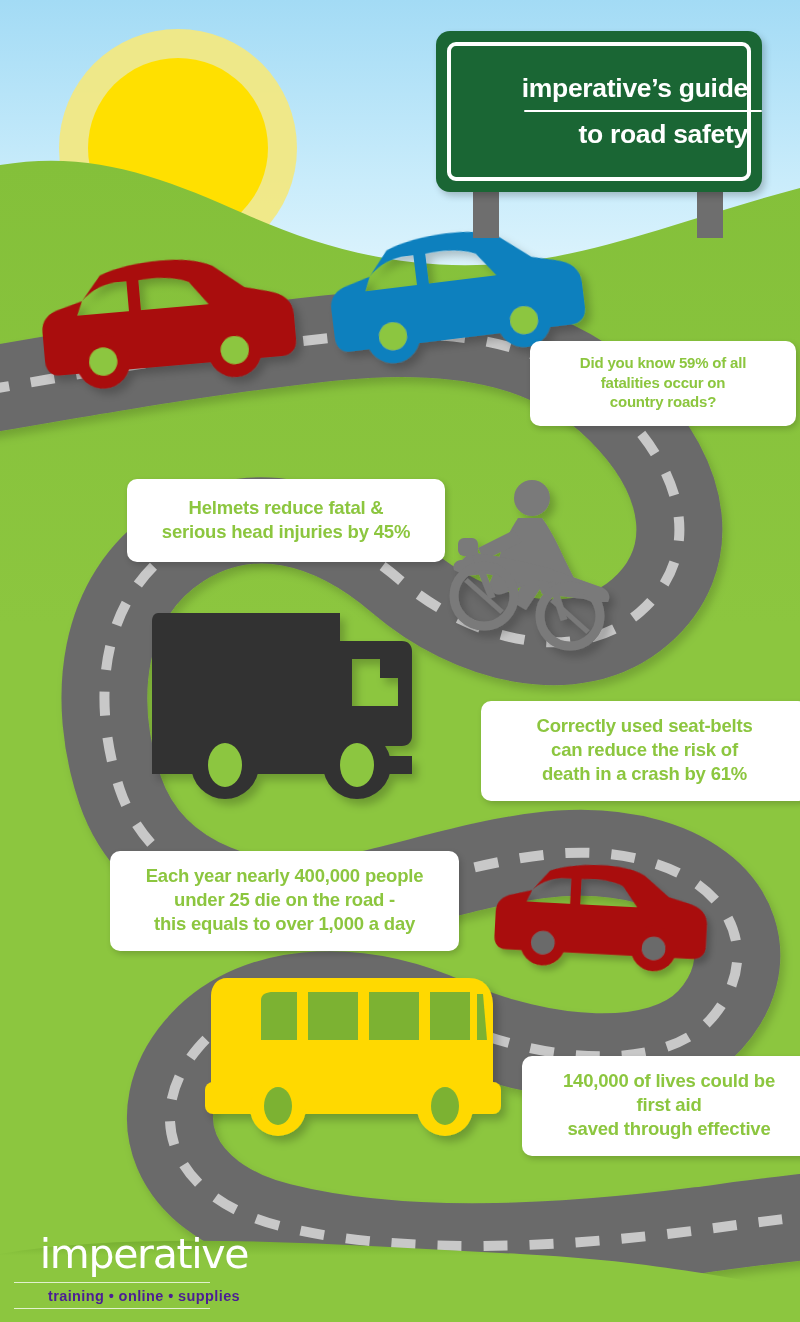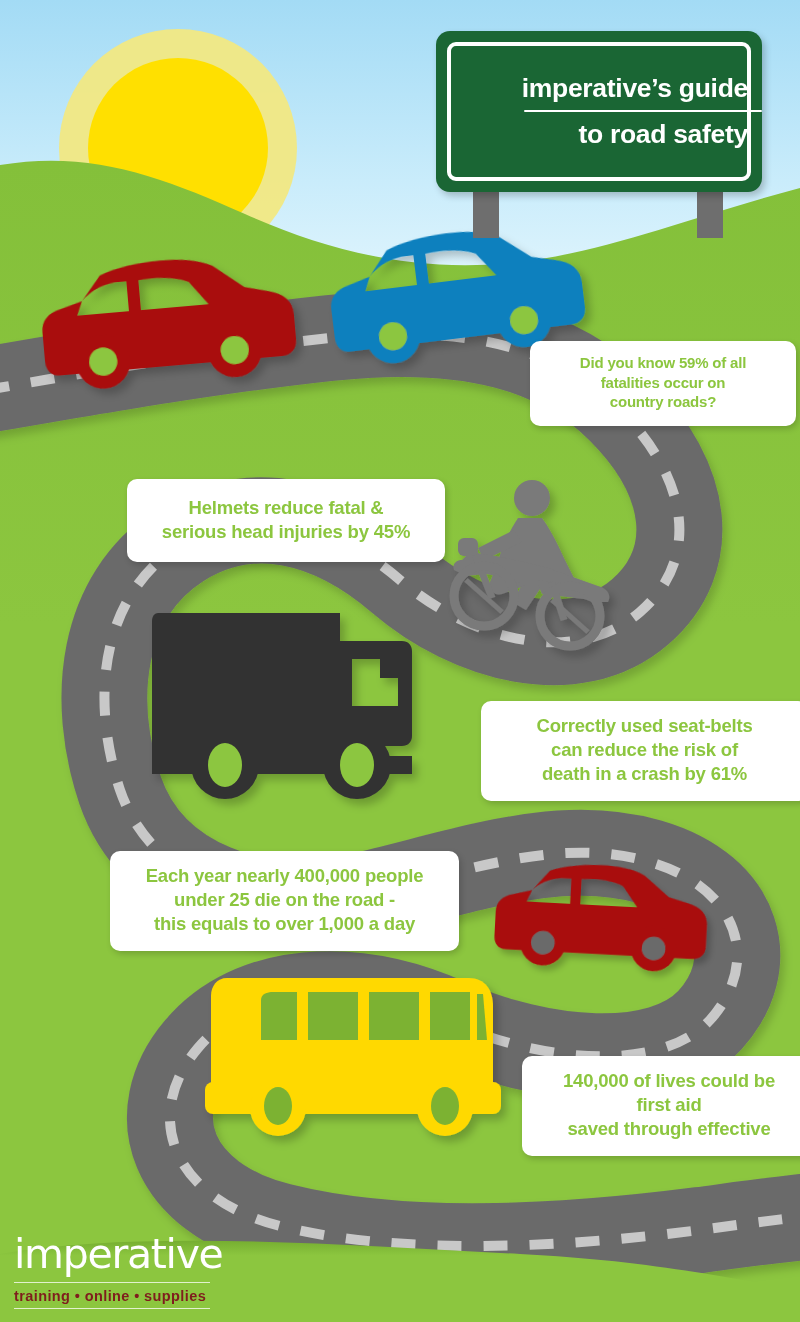--- a/index.html
+++ b/index.html
@@ -54,32 +54,32 @@
     letter-spacing:-0.3px;
   }
   #road-sign .sign-line1{padding:0 14px 6px;}
   #road-sign .sign-rule{
     width:238px;height:2.5px;background:#ffffff;margin:0 0 7px;border-radius:2px;
   }
   #road-sign .sign-line2{padding:0 14px;}
 
   
   #logo{
-    position:absolute;left:14px;top:1234px;width:260px;
+    position:absolute;left:14px;top:1234px;width:260px;text-align:center;
   }
   #logo .logo-word{
     color:#ffffff;font-size:41px;font-weight:normal;line-height:1;
     letter-spacing:-1.3px;
     font-family:"DejaVu Sans", sans-serif;
   }
   #logo .logo-rule{
     height:1px;background:rgba(255,255,255,.75);margin:7px 0 5px;width:196px;
   }
   #logo .logo-tag{
-    color:#7f1d1d;font-size:14.5px;font-weight:bold;letter-spacing:.4px;
+    color:#4c1d95;font-size:14.5px;font-weight:bold;letter-spacing:.4px;
   }
   #logo .logo-rule2{
     height:1px;background:rgba(255,255,255,.75);margin:4px 0 0;width:196px;
   }
 </style>
 </head>
 <body>
 
 <div id="stage">
 

